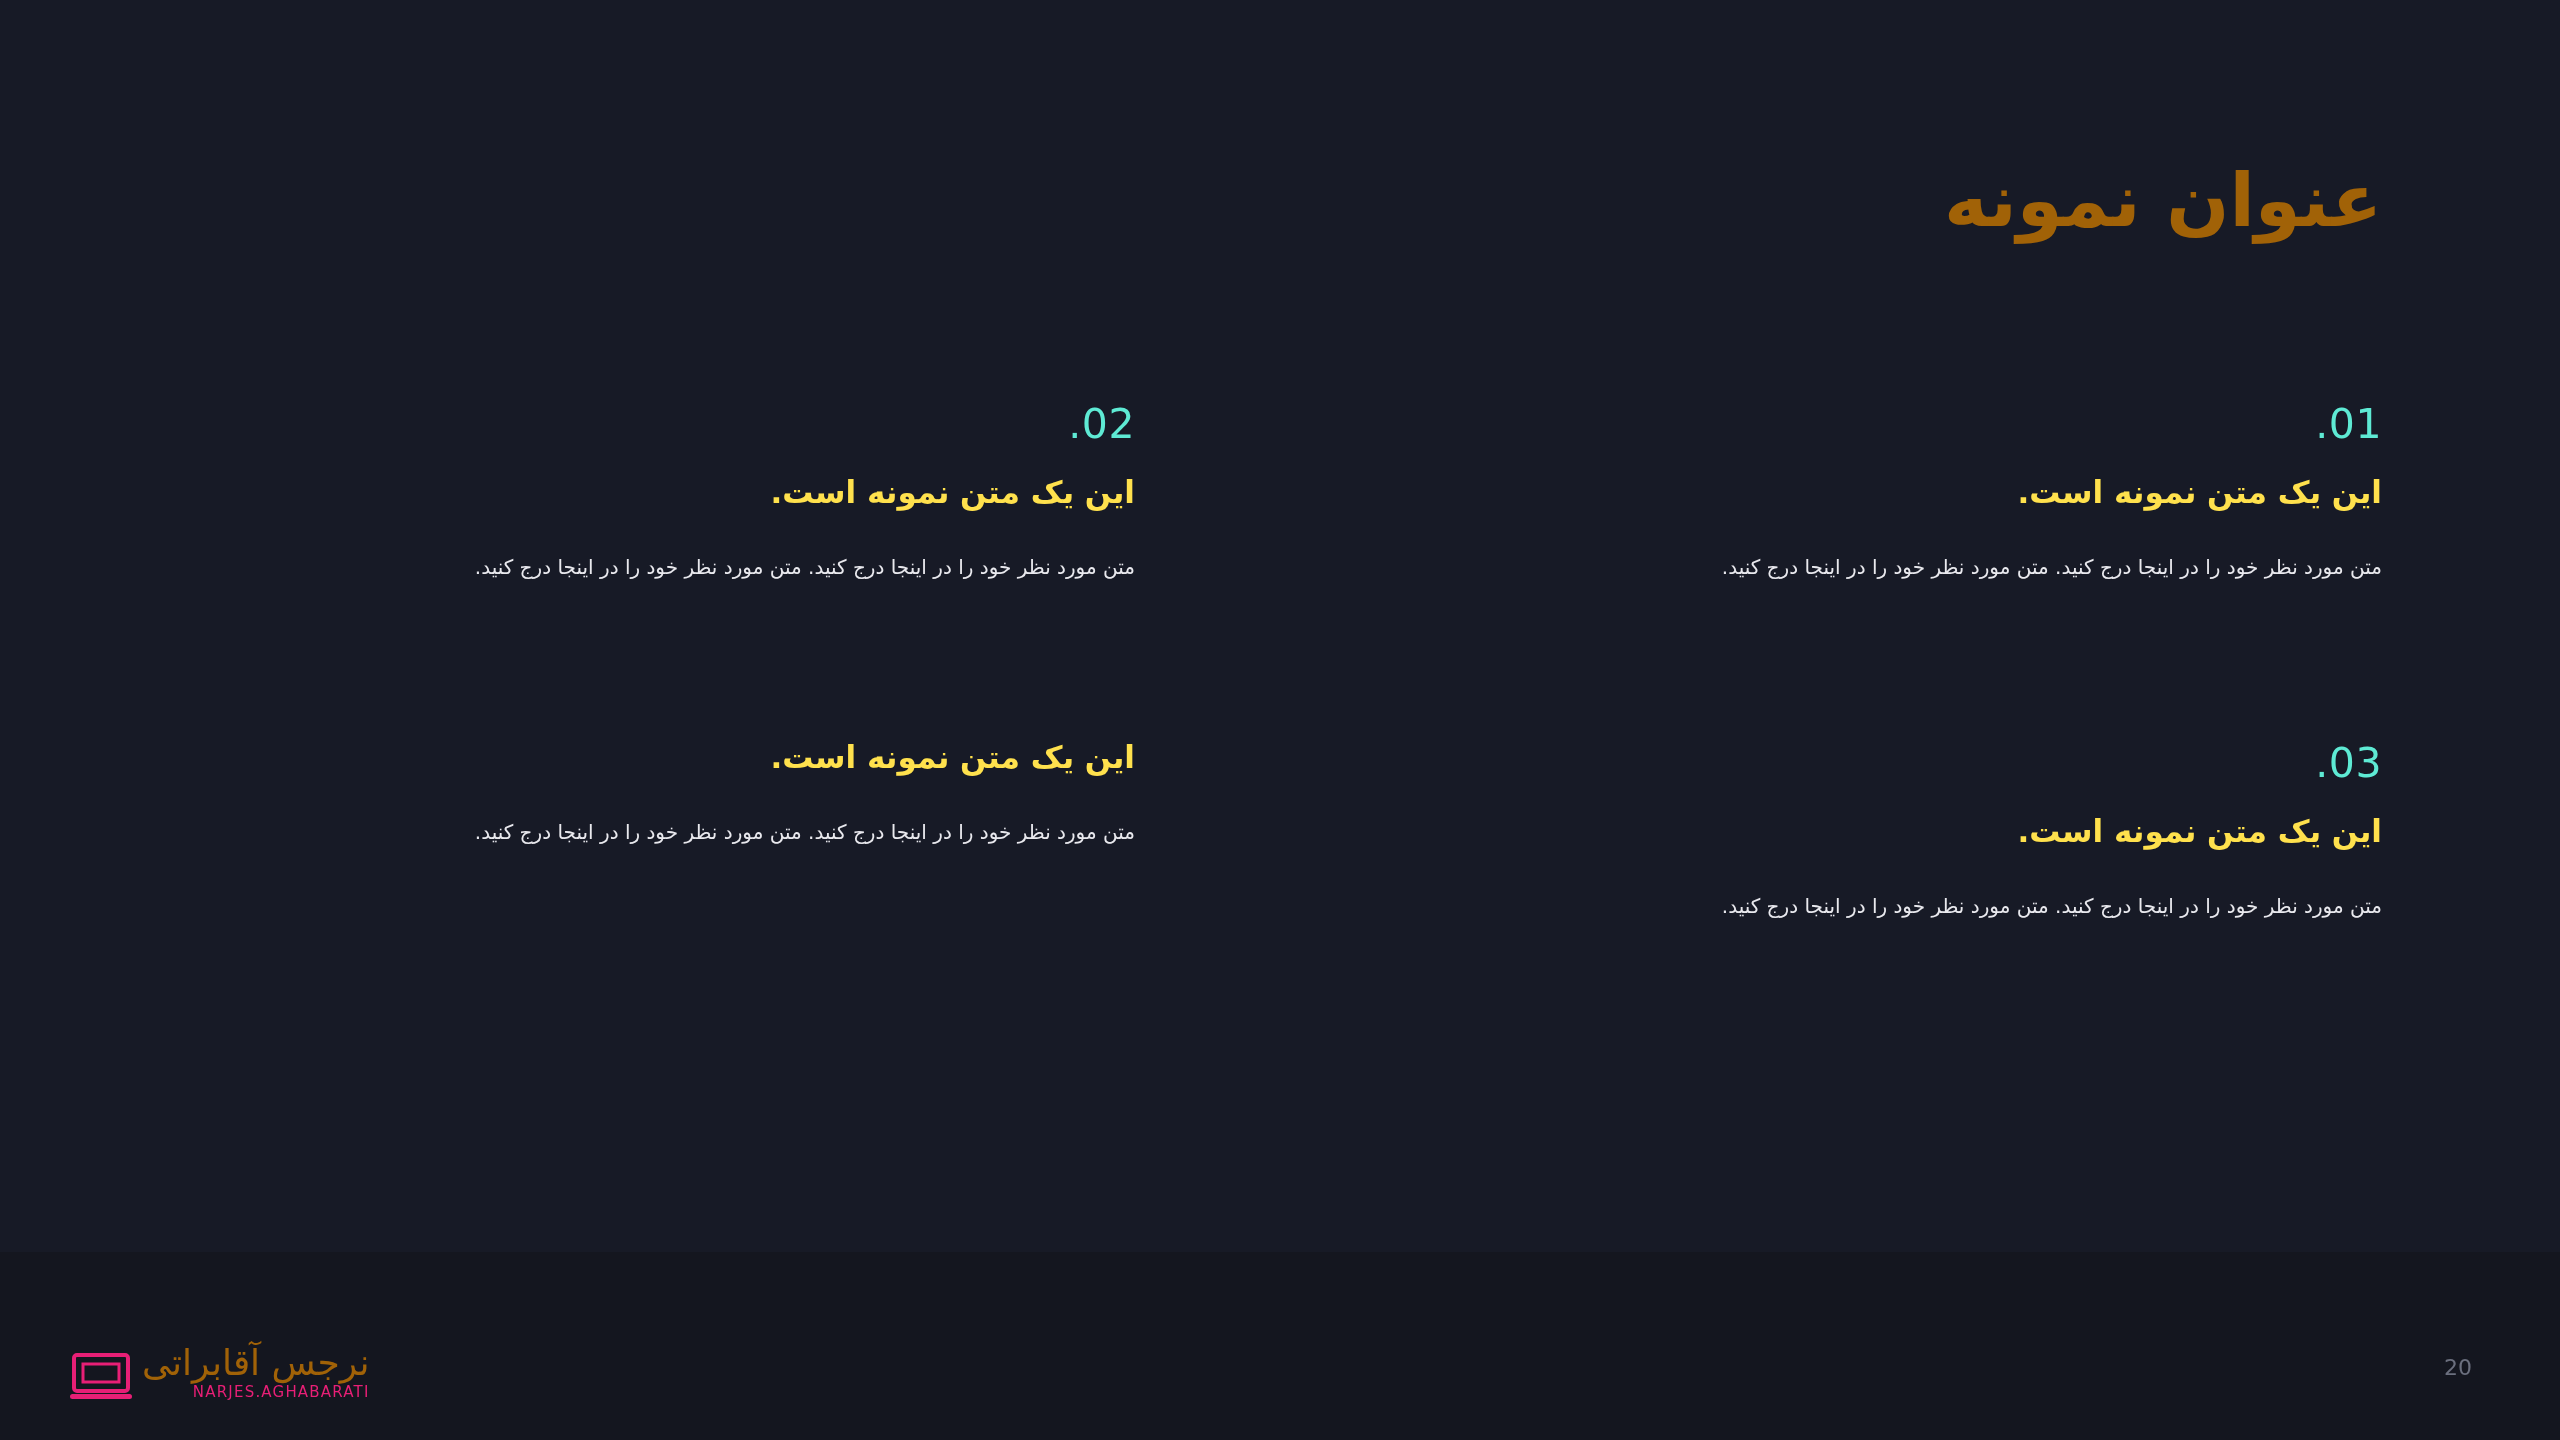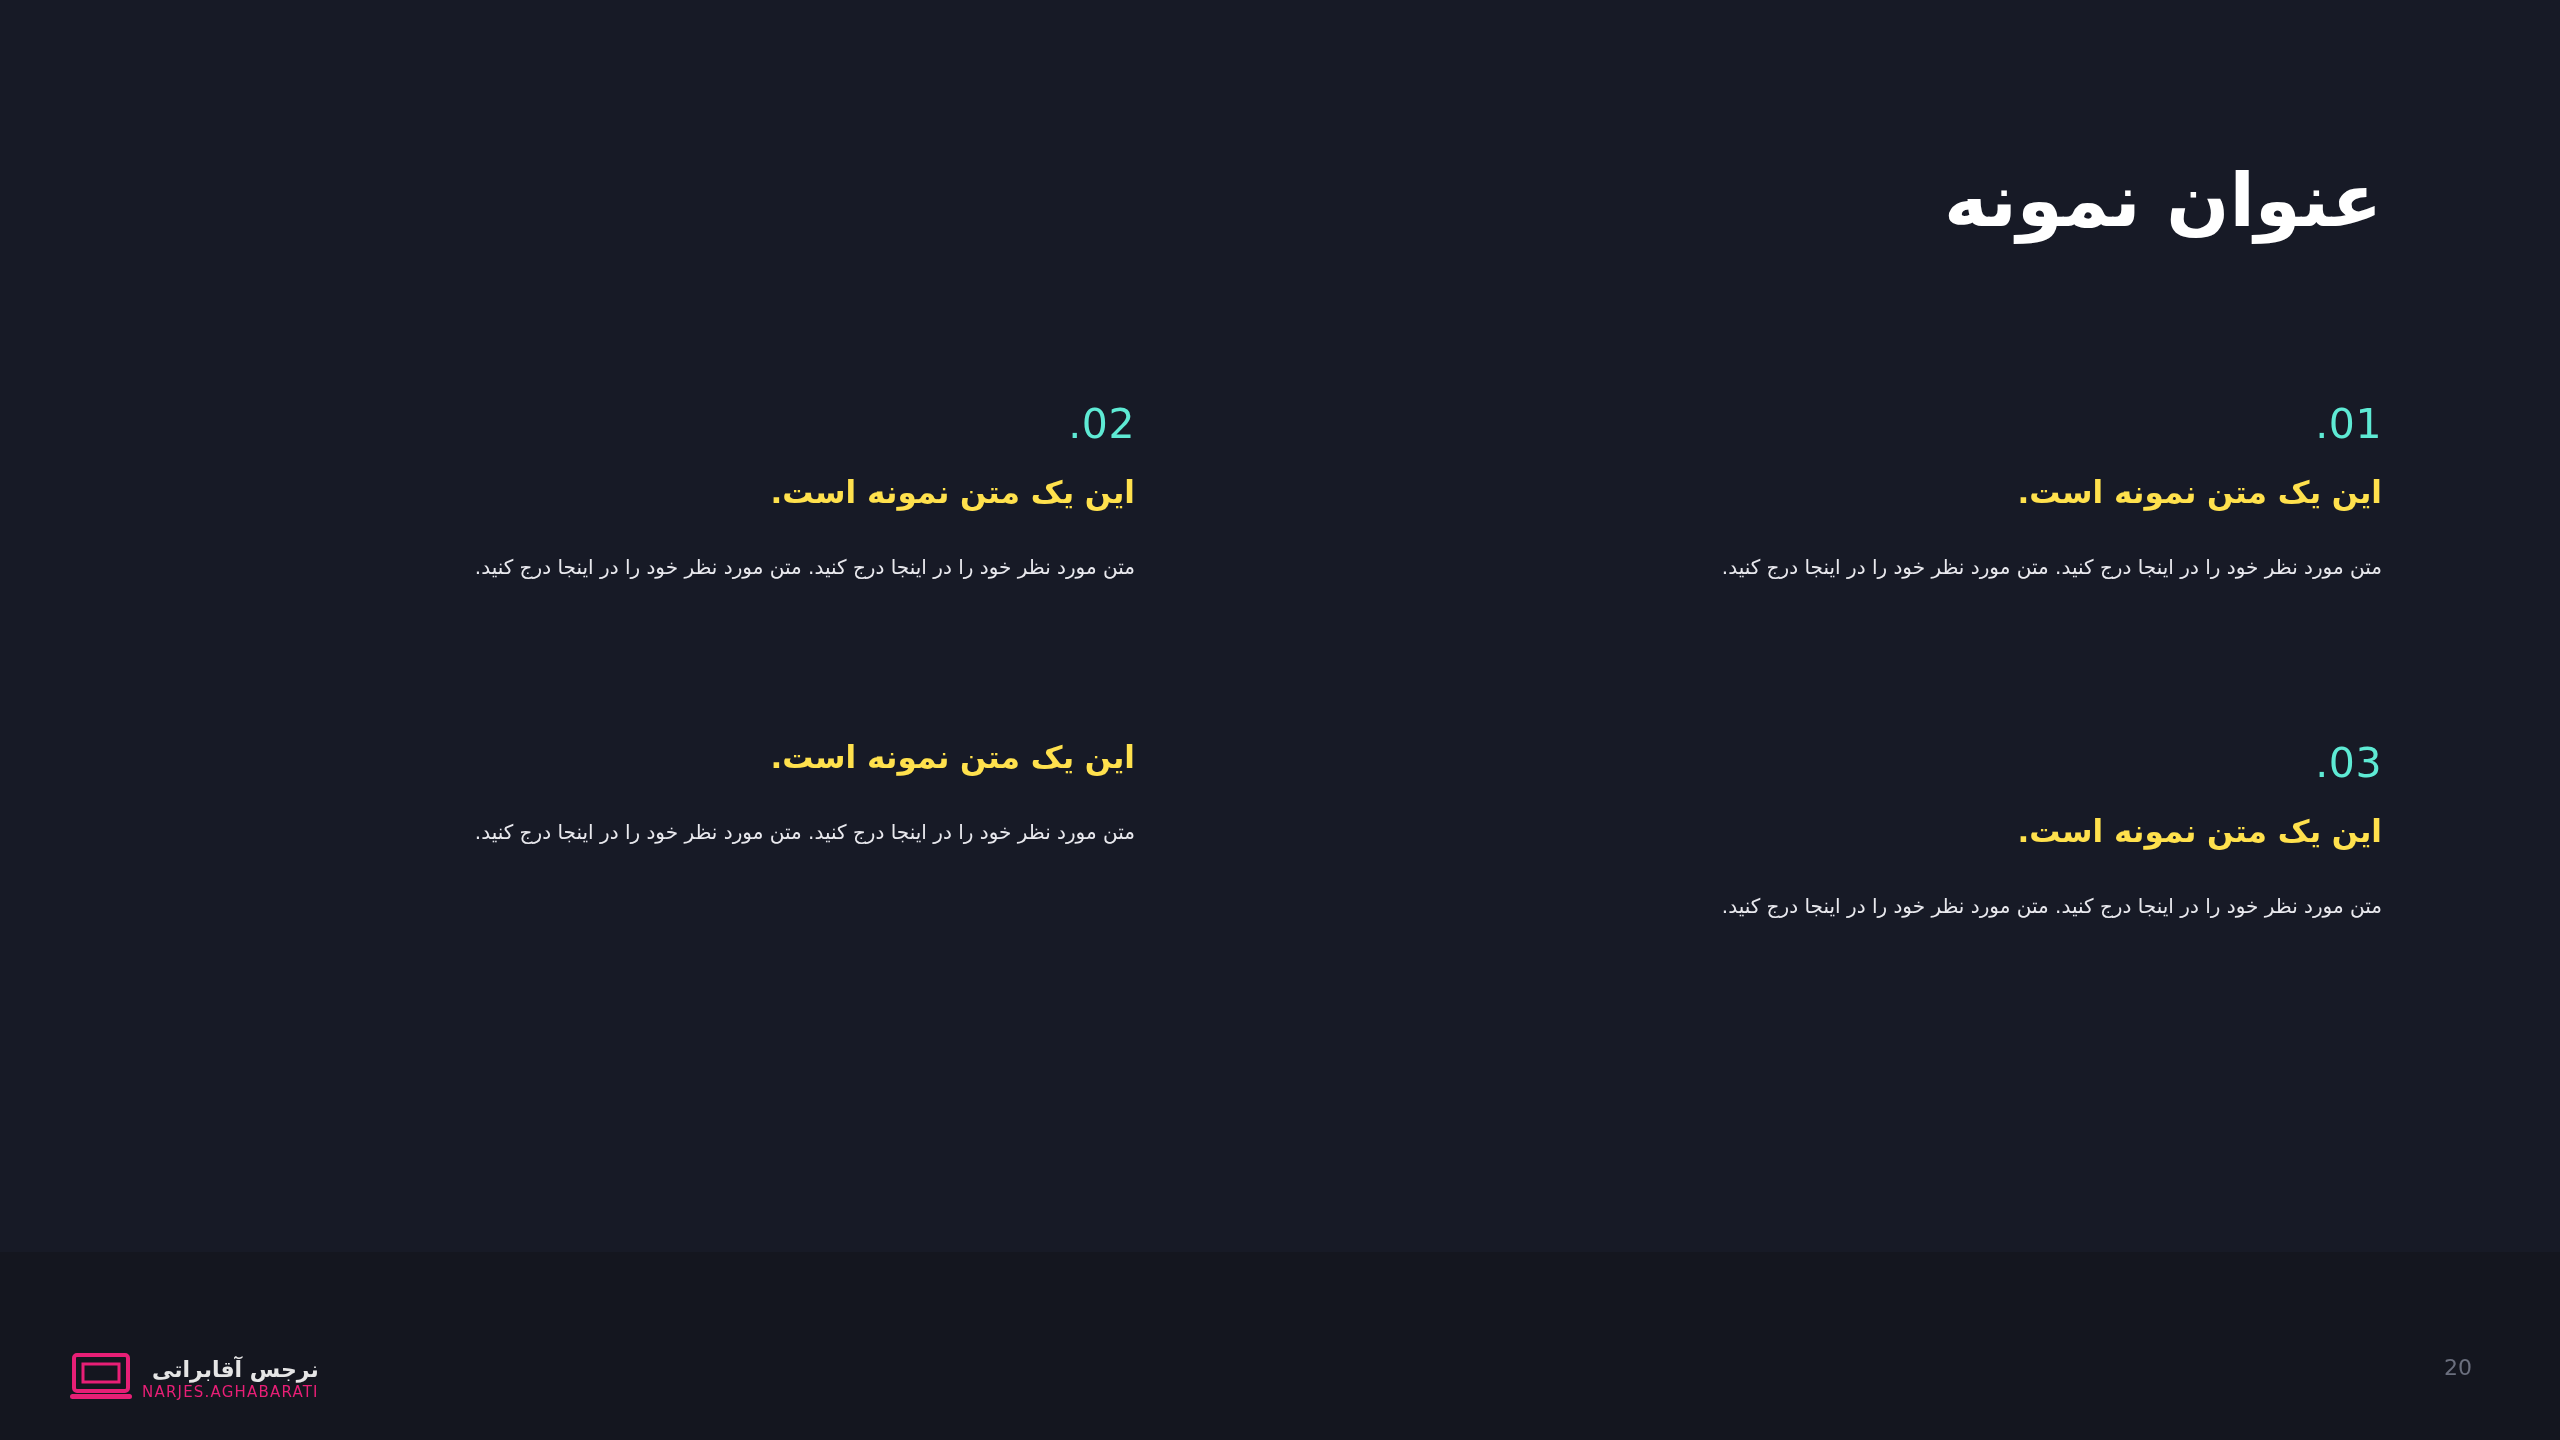--- a/index.html
+++ b/index.html
@@ -25,21 +25,21 @@
   .footer-bar {
     position: absolute;
     left: 0; right: 0; bottom: 0;
     height: 188px;
     background: #14161f;
   }
   .title {
     position: absolute;
     top: 160px;
     right: 178px;
-    color: #ffffff;
+    color: #a16207;
     font-size: 74px;
     font-weight: bold;
     letter-spacing: 0px;
     line-height: 1.1;
     direction: rtl;
     text-align: right;
     white-space: nowrap;
   }
   .grid {
     position: absolute;
@@ -92,23 +92,23 @@
     height: 50px;
     position: relative;
   }
   .logo-text-wrap {
     display: flex;
     flex-direction: column;
     align-items: flex-end;
     padding-bottom: 2px;
   }
   .logo-name {
-    color: #e5e5e5;
-    font-size: 22px;
-    font-weight: bold;
+    color: #a16207;
+    font-size: 36px;
+    font-weight: normal;
     direction: rtl;
     line-height: 1;
   }
   .logo-sub {
     color: #e81f76;
     font-size: 15px;
     letter-spacing: 1.2px;
     direction: ltr;
     margin-top: 4px;
     line-height: 1;

